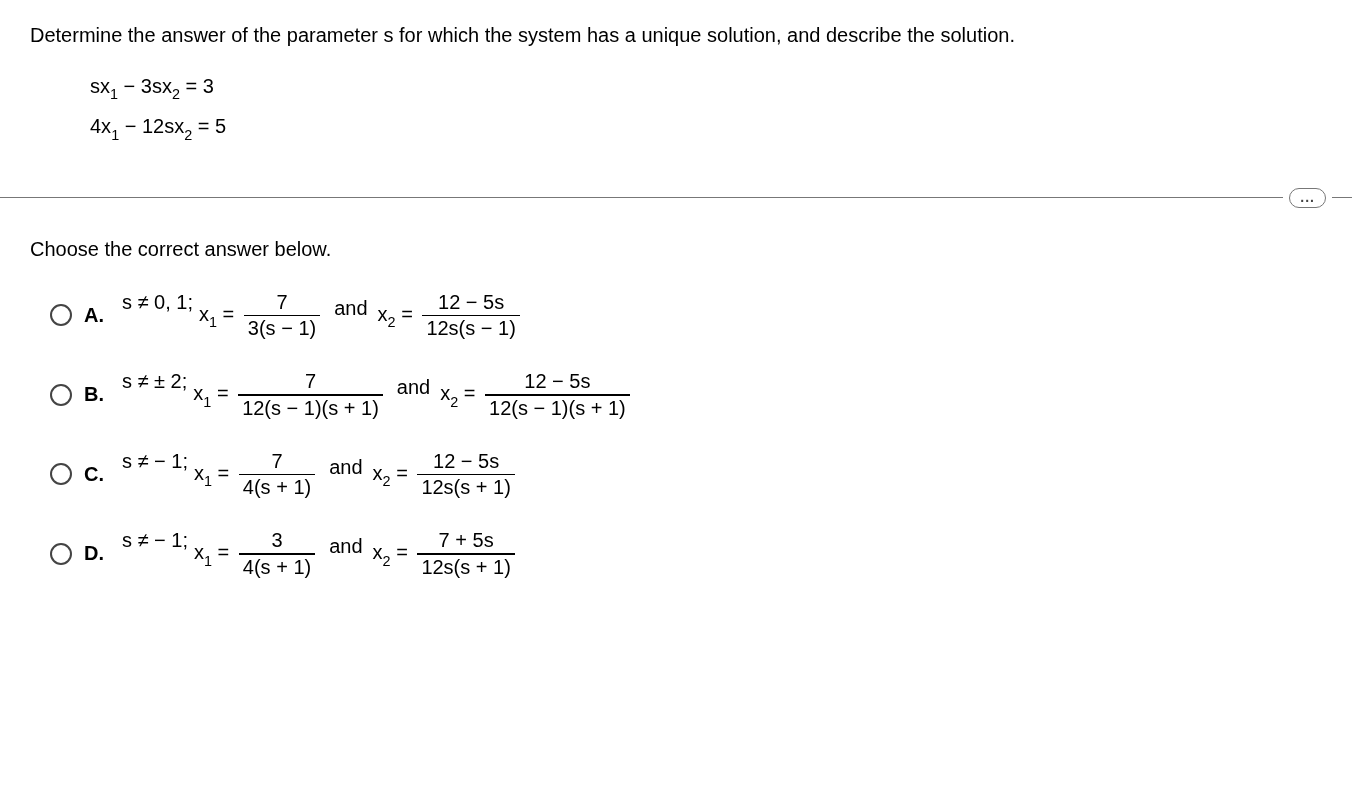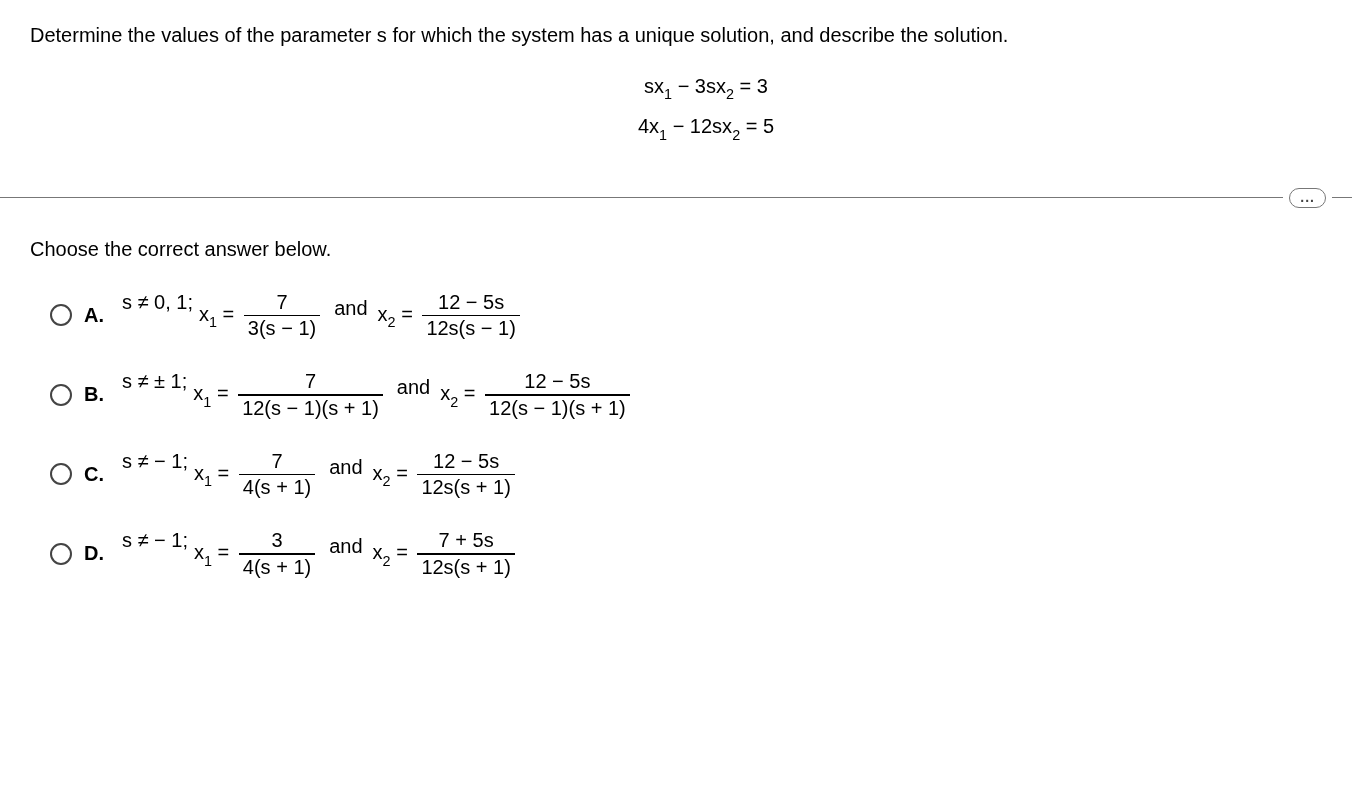--- a/index.html
+++ b/index.html
@@ -12,21 +12,20 @@
     width: 1352px;
     box-sizing: border-box;
   }
   .question-text {
     margin-bottom: 20px;
   }
   .equations {
     margin-left: 60px;
     margin-bottom: 40px;
     line-height: 1.9;
-    text-align: center;
   }
   .sub {
     font-size: 0.72em;
     vertical-align: sub;
     position: relative;
     top: 0.1em;
   }
   .divider-row {
     display: flex;
     align-items: center;
@@ -110,21 +109,21 @@
   .eqpart {
     white-space: nowrap;
   }
   .andword {
     margin: 6px 6px;
   }
 </style>
 </head>
 <body>
 
-<div class="question-text">Determine the values of the parameter s for which the system has a unique solution, and describe the solution.</div>
+<div class="question-text">Determine the answer of the parameter s for which the system has a unique solution, and describe the solution.</div>
 
 <div class="equations">
   <div>
     <span>sx</span><span class="sub">1</span><span> − 3sx</span><span class="sub">2</span><span> = 3</span>
   </div>
   <div>
     <span>4x</span><span class="sub">1</span><span> − 12sx</span><span class="sub">2</span><span> = 5</span>
   </div>
 </div>
 
@@ -160,21 +159,21 @@
           <span class="den">12s(s − 1)</span>
         </span>
       </span>
     </span>
   </div>
 
   <div class="option">
     <div class="radio"></div>
     <span class="option-label">B.</span>
     <span class="option-body">
-      <span class="cond">s ≠ ± 1; </span>
+      <span class="cond">s ≠ ± 2; </span>
       <span class="eqpart">
         <span>x</span><span class="sub">1</span><span> = </span>
         <span class="frac">
           <span class="num">7</span>
           <span class="line"></span>
           <span class="den">12(s − 1)(s + 1)</span>
         </span>
       </span>
       <span class="andword"> and </span>
       <span class="eqpart">

